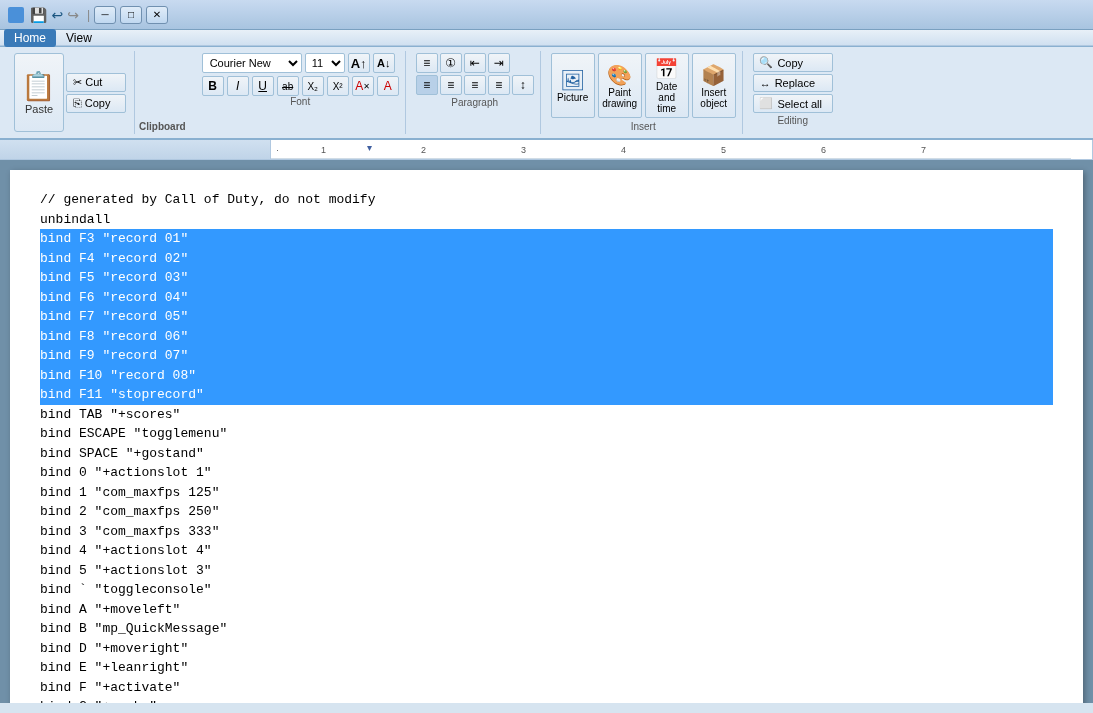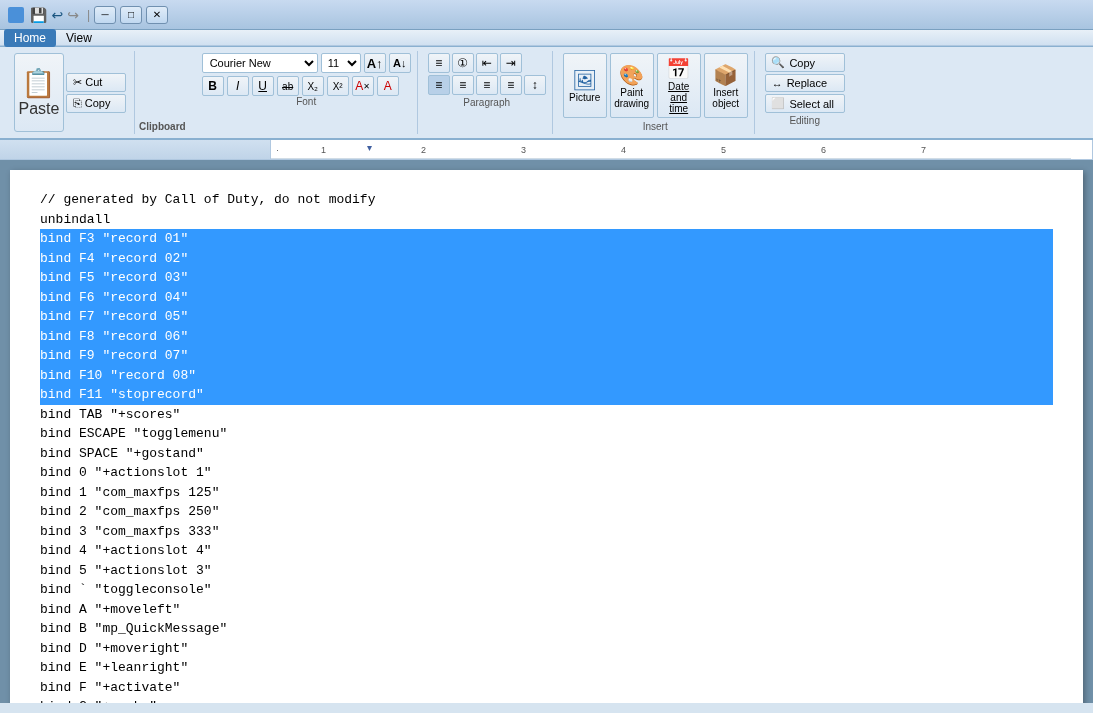--- a/index.html
+++ b/index.html
@@ -35,28 +35,28 @@
     .ribbon {
       background: linear-gradient(to bottom, #e4eef8 0%, #c8dcf0 100%);
       border-bottom: 2px solid #8ab0d0;
     }
     .ribbon-content { background: #dce8f4; border-top: 1px solid #8ab0d0; padding: 4px 6px; display: flex; align-items: stretch; gap: 4px; }
 
     
     .clipboard-group { display: flex; align-items: stretch; gap: 2px; padding: 2px 8px; border-right: 1px solid #b0c8e0; }
     .paste-btn { display: flex; flex-direction: column; align-items: center; justify-content: center; width: 50px; background: linear-gradient(to bottom, #f0f4f8, #dce8f4); border: 1px solid #a0c0d8; border-radius: 3px; cursor: pointer; padding: 4px; }
     .paste-icon { font-size: 28px; color: #2060a0; }
-    .paste-label { font-size: 16px; color: #333; }
+    .paste-label { font-size: 11px; color: #333; }
     .clipboard-sub { display: flex; flex-direction: column; gap: 2px; justify-content: center; }
     .small-btn { display: flex; align-items: center; gap: 3px; padding: 2px 6px; background: linear-gradient(to bottom, #f0f4f8, #dce8f4); border: 1px solid #a0c0d8; border-radius: 2px; cursor: pointer; font-size: 11px; min-width: 60px; }
 
     
     .font-group { display: flex; flex-direction: column; padding: 2px 6px; border-right: 1px solid #b0c8e0; min-width: 200px; }
     .font-row1 { display: flex; gap: 3px; margin-bottom: 3px; }
-    .font-select { width: 116px; padding: 1px 3px; border: 1px solid #a0c0d8; background: white; font-size: 11px; border-radius: 2px; }
+    .font-select { width: 100px; padding: 1px 3px; border: 1px solid #a0c0d8; background: white; font-size: 11px; border-radius: 2px; }
     .size-select { width: 40px; padding: 1px 2px; border: 1px solid #a0c0d8; background: white; font-size: 11px; border-radius: 2px; }
     .font-row2 { display: flex; gap: 3px; align-items: center; }
     .format-btn { width: 22px; height: 20px; display: flex; align-items: center; justify-content: center; background: linear-gradient(to bottom, #f0f4f8, #dce8f4); border: 1px solid #a0c0d8; border-radius: 2px; cursor: pointer; font-size: 12px; }
     .grow-btn { width: 22px; height: 20px; display: flex; align-items: center; justify-content: center; background: linear-gradient(to bottom, #f0f4f8, #dce8f4); border: 1px solid #a0c0d8; border-radius: 2px; cursor: pointer; font-size: 14px; }
 
     
     .para-group { display: flex; flex-direction: column; padding: 2px 6px; border-right: 1px solid #b0c8e0; }
     .para-row { display: flex; gap: 2px; margin-bottom: 2px; }
 
     
@@ -184,21 +184,21 @@
           <div class="insert-btn">
             <span class="insert-btn-icon">🖼</span>
             <span>Picture</span>
           </div>
           <div class="insert-btn">
             <span class="insert-btn-icon">🎨</span>
             <span style="text-align:center;">Paint<br>drawing</span>
           </div>
           <div class="insert-btn">
             <span class="insert-btn-icon">📅</span>
-            <span style="text-align:center;text-decoration:underline;">Date and<br>time</span>
+            <span style="text-align:center;">Date and<br>time</span>
           </div>
           <div class="insert-btn">
             <span class="insert-btn-icon">📦</span>
             <span style="text-align:center;">Insert<br>object</span>
           </div>
         </div>
         <div style="font-size:10px;color:#555;text-align:center;">Insert</div>
       </div>
     </div>
 

